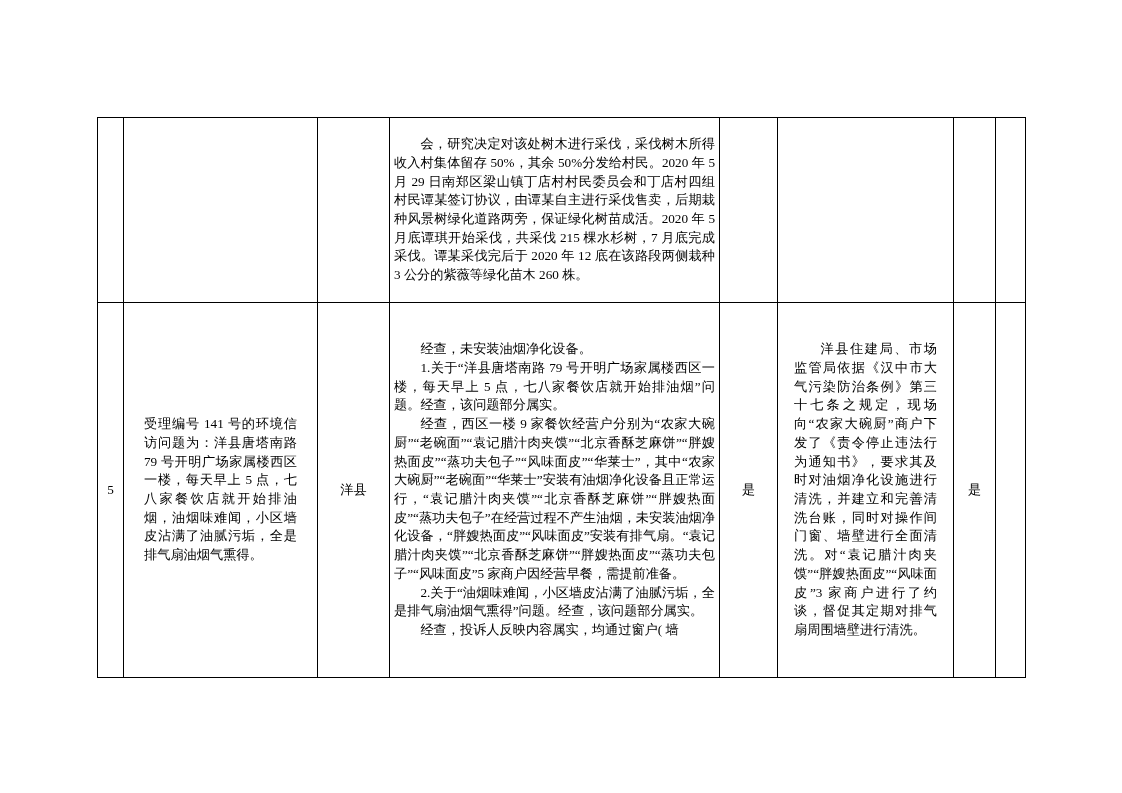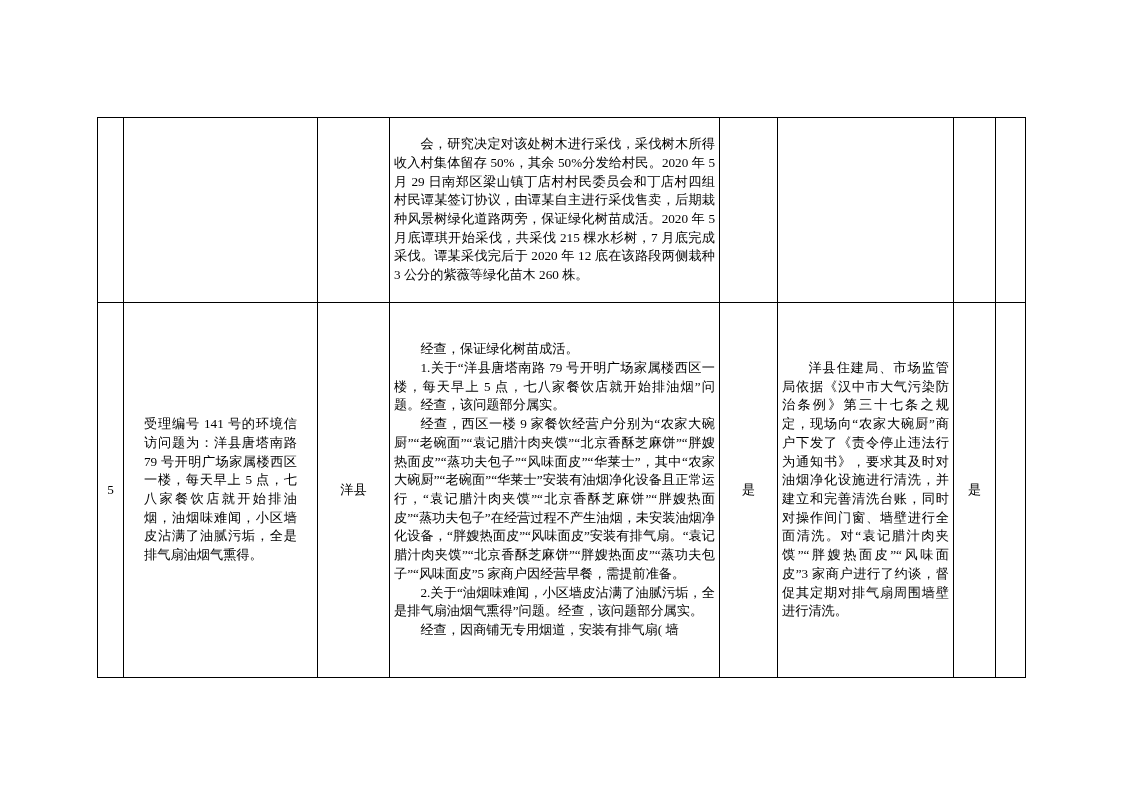--- a/index.html
+++ b/index.html
@@ -72,21 +72,21 @@
     text-justify: inter-ideograph;
   }
   .issue-text {
     margin: 16px;
     text-indent: 0;
     text-align: justify;
     text-justify: inter-ideograph;
     font-family: Liberation Serif, serif;
   }
   .handle-text {
-    margin: 0;
+    margin: 12px;
     text-indent: 2em;
     text-align: justify;
     text-justify: inter-ideograph;
   }
   .row-top td { height: 180px; }
   .row-main td { height: 370px; }
 </style>
 </head>
 <body>
 
@@ -115,25 +115,25 @@
         <td class="cell-center"></td>
         <td class="cell-center"></td>
       </tr>
       <tr class="row-main">
         <td class="cell-num">5</td>
         <td class="cell-just mid">
           <p class="issue-text">受理编号 141 号的环境信访问题为：洋县唐塔南路 79 号开明广场家属楼西区一楼，每天早上 5 点，七八家餐饮店就开始排油烟，油烟味难闻，小区墙皮沾满了油腻污垢，全是排气扇油烟气熏得。</p>
         </td>
         <td class="cell-center">洋县</td>
         <td class="cell-just">
-          <p class="para">经查，保证绿化树苗成活。</p>
+          <p class="para">经查，未安装油烟净化设备。</p>
           <p class="para">1.关于“洋县唐塔南路 79 号开明广场家属楼西区一楼，每天早上 5 点，七八家餐饮店就开始排油烟”问题。经查，该问题部分属实。</p>
           <p class="para">经查，西区一楼 9 家餐饮经营户分别为“农家大碗厨”“老碗面”“袁记腊汁肉夹馍”“北京香酥芝麻饼”“胖嫂热面皮”“蒸功夫包子”“风味面皮”“华莱士”，其中“农家大碗厨”“老碗面”“华莱士”安装有油烟净化设备且正常运行，“袁记腊汁肉夹馍”“北京香酥芝麻饼”“胖嫂热面皮”“蒸功夫包子”在经营过程不产生油烟，未安装油烟净化设备，“胖嫂热面皮”“风味面皮”安装有排气扇。“袁记腊汁肉夹馍”“北京香酥芝麻饼”“胖嫂热面皮”“蒸功夫包子”“风味面皮”5 家商户因经营早餐，需提前准备。</p>
           <p class="para">2.关于“油烟味难闻，小区墙皮沾满了油腻污垢，全是排气扇油烟气熏得”问题。经查，该问题部分属实。</p>
-          <p class="para">经查，因商铺无专用烟道，安装有排气扇( 墙</p>
+          <p class="para">经查，投诉人反映内容属实，均通过窗户( 墙</p>
         </td>
         <td class="cell-center">是</td>
         <td class="cell-just mid">
           <p class="handle-text">洋县住建局、市场监管局依据《汉中市大气污染防治条例》第三十七条之规定，现场向“农家大碗厨”商户下发了《责令停止违法行为通知书》，要求其及时对油烟净化设施进行清洗，并建立和完善清洗台账，同时对操作间门窗、墙壁进行全面清洗。对“袁记腊汁肉夹馍”“胖嫂热面皮”“风味面皮”3 家商户进行了约谈，督促其定期对排气扇周围墙壁进行清洗。</p>
         </td>
         <td class="cell-center">是</td>
         <td class="cell-center"></td>
       </tr>
     </tbody>
   </table>

